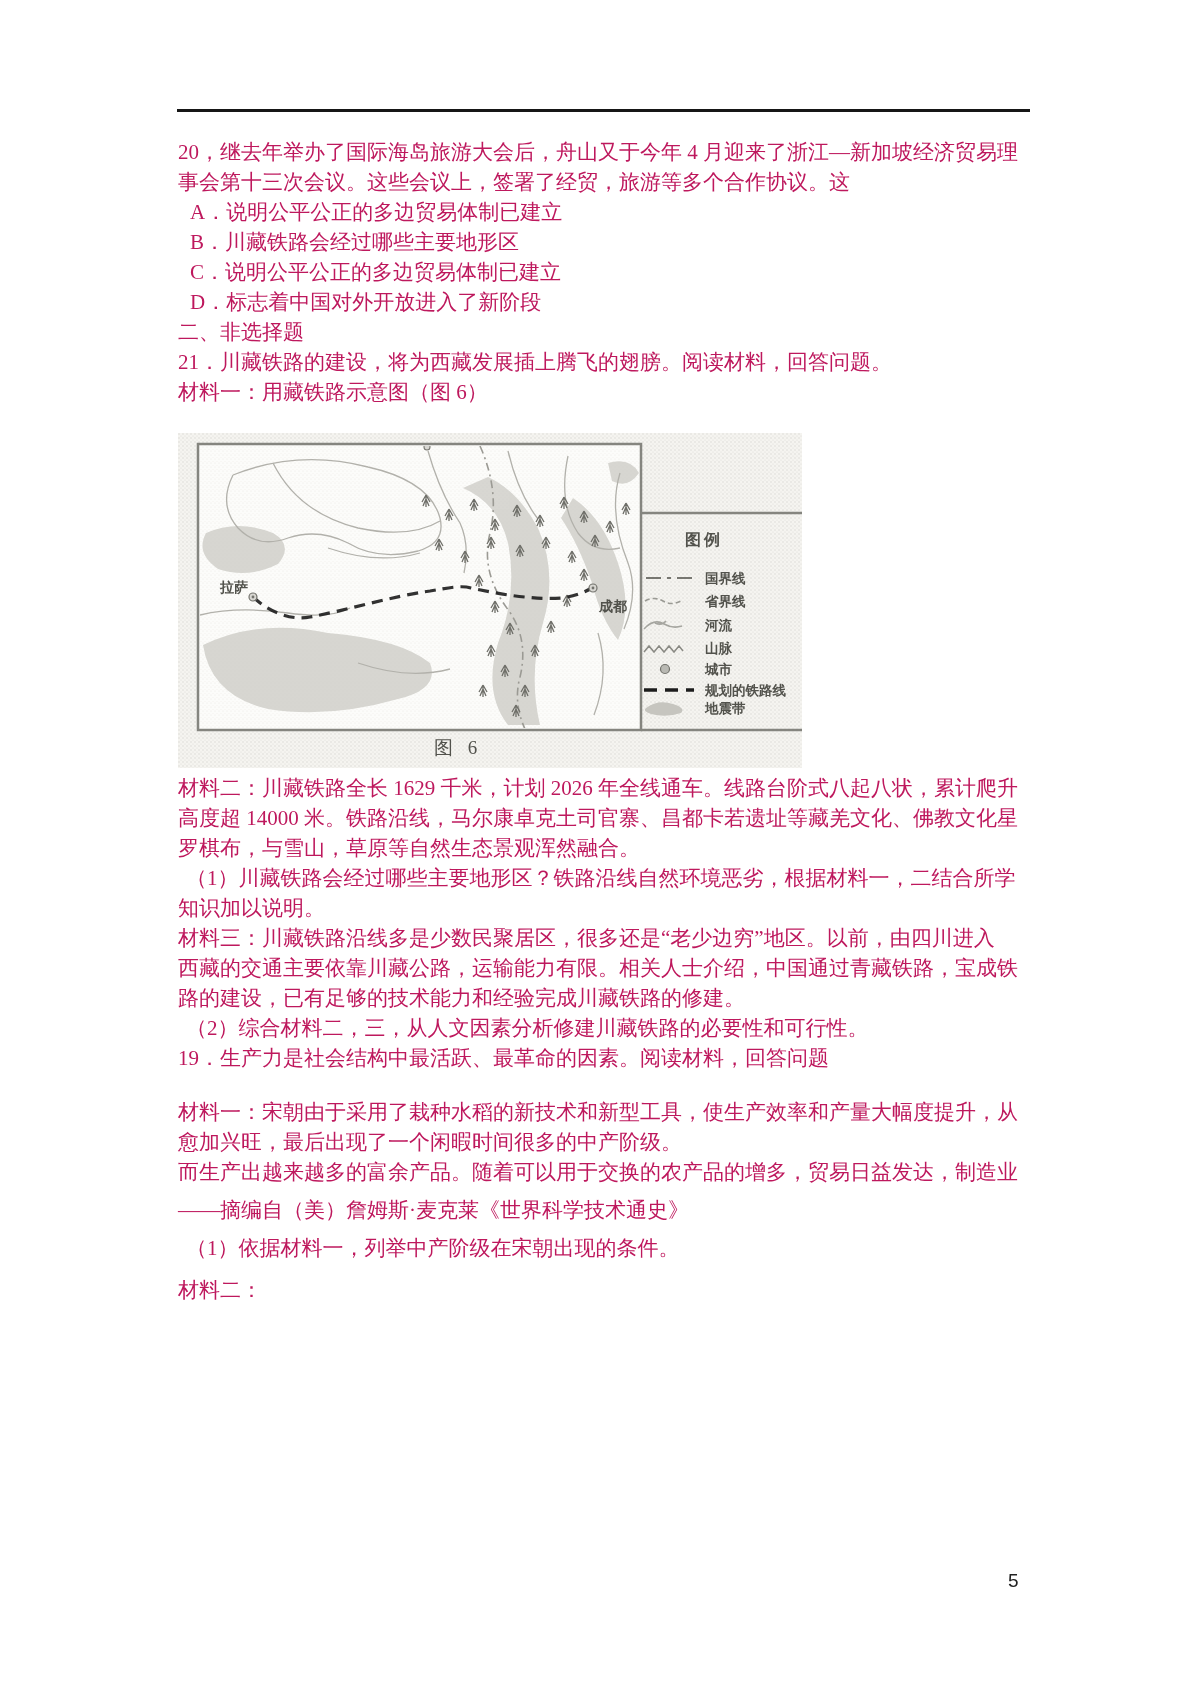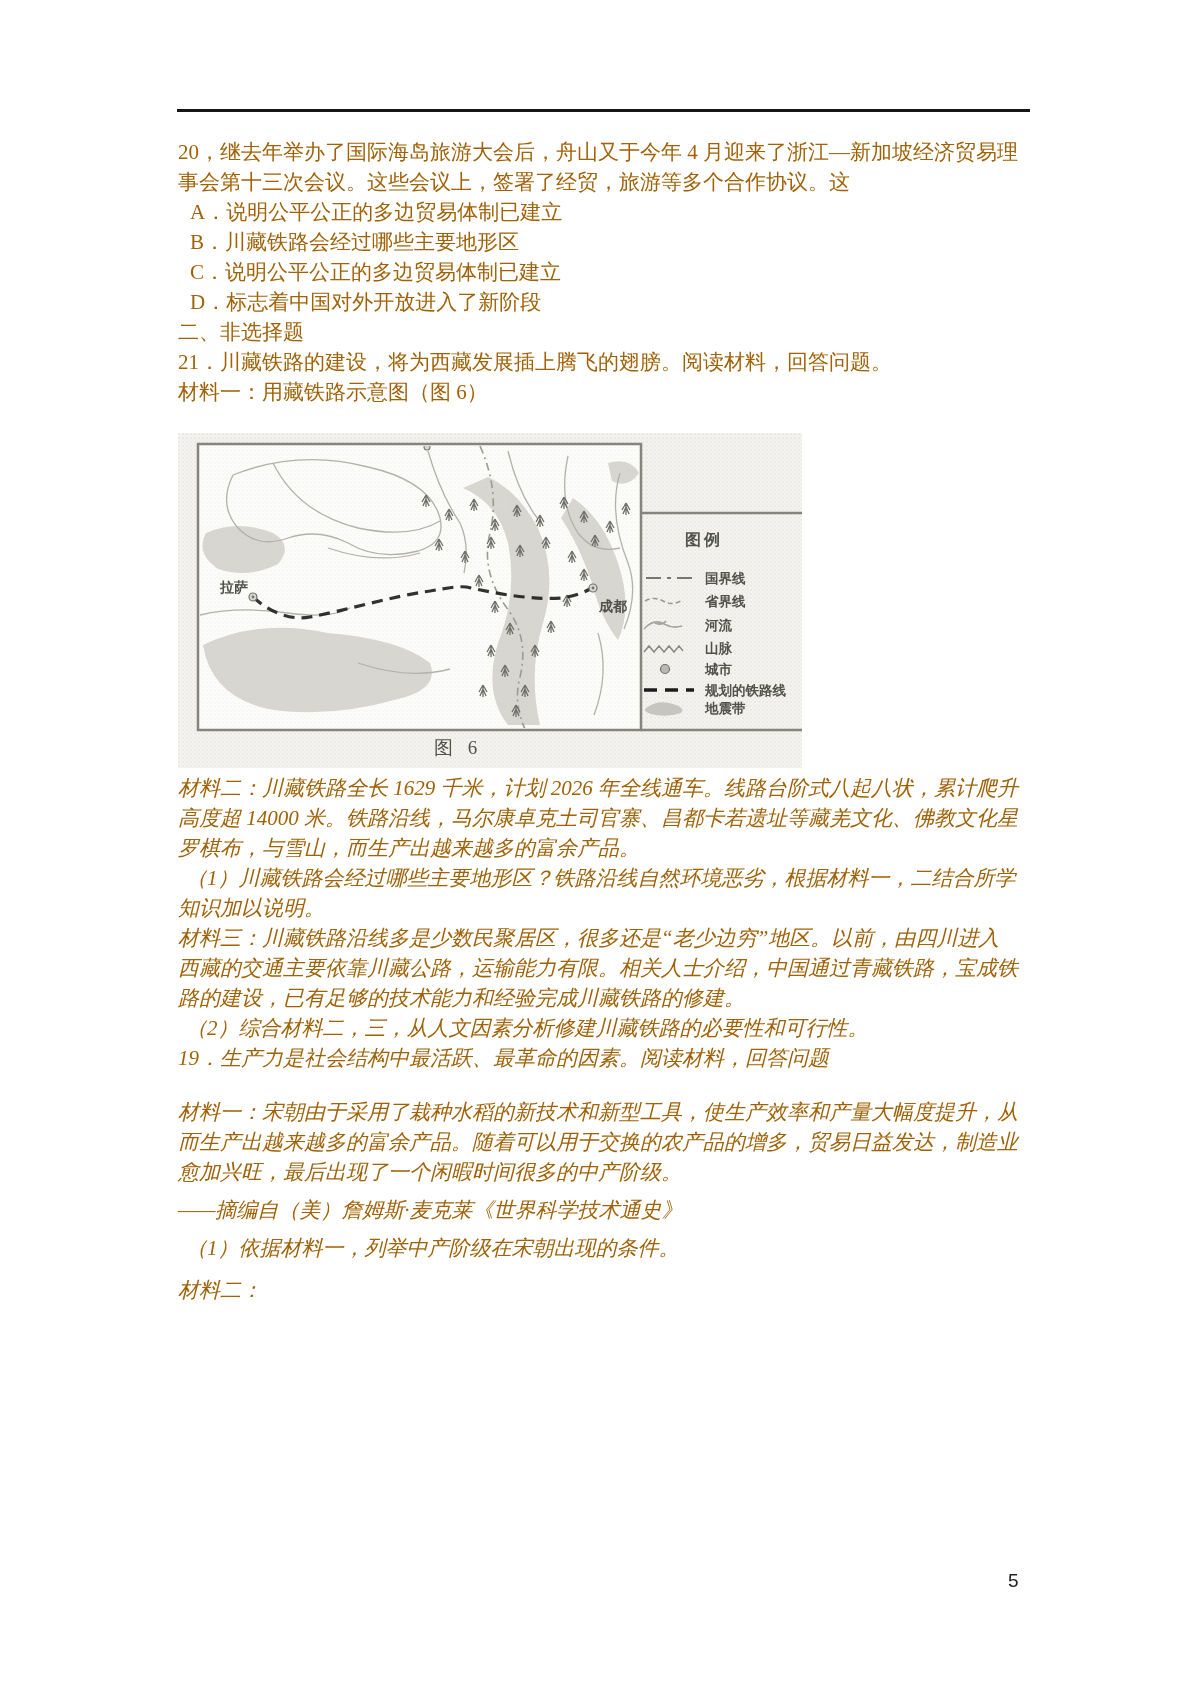--- a/index.html
+++ b/index.html
@@ -9,24 +9,24 @@
     position:relative;
     overflow:hidden;
     font-family:"Liberation Serif","DejaVu Serif",serif;
   }
   .top-rule{
     position:absolute;left:177px;top:109px;width:853px;height:3px;
     background:#161616;
   }
   .doc-block{
     position:absolute;left:178px;width:870px;
-    color:#a16207;
+    color:#be185d;
   }
   #block-a{top:137px;}
-  #block-b{top:773px;font-style:italic;}
+  #block-b{top:773px;}
   .line{
     height:30px;line-height:30px;font-size:21px;
     white-space:nowrap;
   }
   .opt{padding-left:12px;}
   .p1{padding-left:8px;}
   .mt8{margin-top:24px;}
   .mt6{margin-top:8px;}
   .mt4{margin-top:12px;}
   .figure-wrap{
@@ -183,29 +183,29 @@
     <text class="fig-text" x="527" y="280" font-size="13.5" font-weight="bold">地震带</text>
   </g>
 
   <text class="fig-text" x="256" y="321" font-size="19" letter-spacing="5" fill="#4a4a45">图 6</text>
 </svg>
 </div>
 
 <div class="doc-block" id="block-b">
   <div class="line">材料二：川藏铁路全长 1629 千米，计划 2026 年全线通车。线路台阶式八起八状，累计爬升</div>
   <div class="line">高度超 14000 米。铁路沿线，马尔康卓克土司官寨、昌都卡若遗址等藏羌文化、佛教文化星</div>
-  <div class="line">罗棋布，与雪山，而生产出越来越多的富余产品。</div>
+  <div class="line">罗棋布，与雪山，草原等自然生态景观浑然融合。</div>
   <div class="line p1">（1）川藏铁路会经过哪些主要地形区？铁路沿线自然环境恶劣，根据材料一，二结合所学</div>
   <div class="line">知识加以说明。</div>
   <div class="line">材料三：川藏铁路沿线多是少数民聚居区，很多还是“老少边穷”地区。以前，由四川进入</div>
   <div class="line">西藏的交通主要依靠川藏公路，运输能力有限。相关人士介绍，中国通过青藏铁路，宝成铁</div>
   <div class="line">路的建设，已有足够的技术能力和经验完成川藏铁路的修建。</div>
   <div class="line p1">（2）综合材料二，三，从人文因素分析修建川藏铁路的必要性和可行性。</div>
   <div class="line">19．生产力是社会结构中最活跃、最革命的因素。阅读材料，回答问题</div>
   <div class="line mt8">材料一：宋朝由于采用了栽种水稻的新技术和新型工具，使生产效率和产量大幅度提升，从</div>
+  <div class="line">愈加兴旺，最后出现了一个闲暇时间很多的中产阶级。</div>
   <div class="line">而生产出越来越多的富余产品。随着可以用于交换的农产品的增多，贸易日益发达，制造业</div>
-  <div class="line">愈加兴旺，最后出现了一个闲暇时间很多的中产阶级。</div>
   <div class="line mt6">——摘编自（美）詹姆斯·麦克莱《世界科学技术通史》</div>
   <div class="line mt6 p1">（1）依据材料一，列举中产阶级在宋朝出现的条件。</div>
   <div class="line mt4">材料二：</div>
 </div>
 
 <div class="page-number">5</div>
 
 </body></html>

